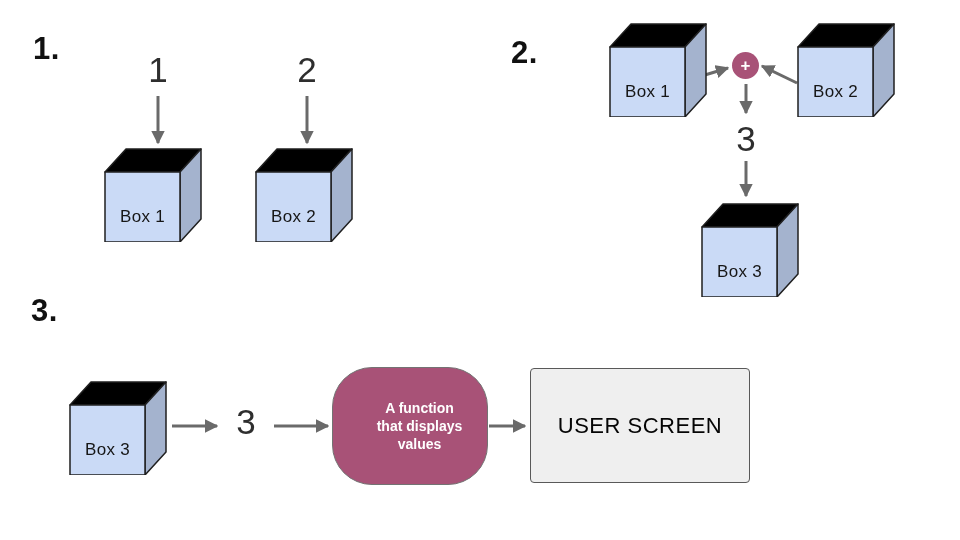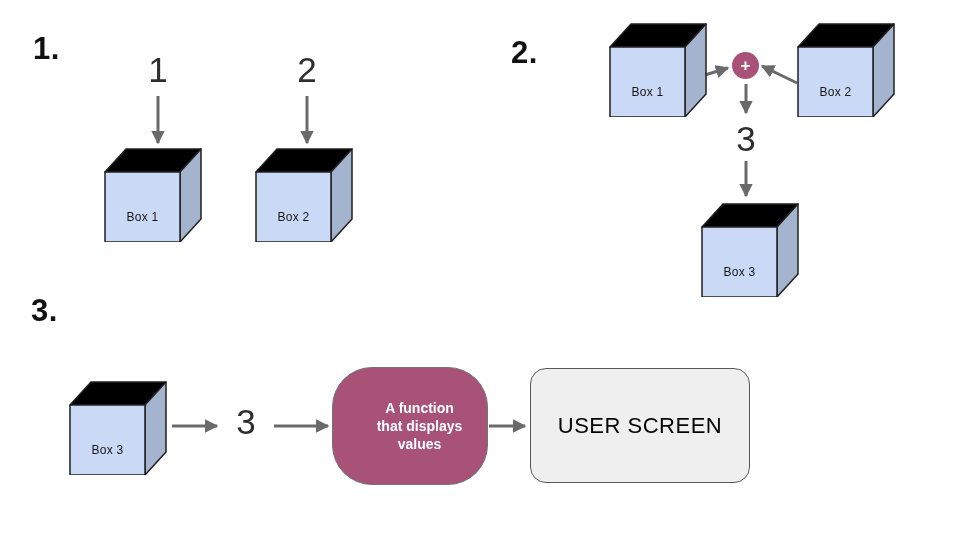--- a/index.html
+++ b/index.html
@@ -16,38 +16,38 @@
     color:#2e2e2e;line-height:1;
   }
   .cube{position:absolute;width:100px;height:96px;}
   .cube svg{display:block;}
   .cube .face-top{fill:var(--box-top);stroke:#1f1f1f;stroke-width:1.5;stroke-linejoin:round;}
   .cube .face-right{fill:var(--box-side);stroke:#1f1f1f;stroke-width:1.5;stroke-linejoin:round;}
   .cube .face-front{fill:var(--box-front);stroke:#1f1f1f;stroke-width:1.5;stroke-linejoin:round;}
   .cube-label{
     position:absolute;left:2px;top:26px;width:75px;height:70px;
     display:flex;align-items:center;justify-content:center;transform:translateY(10px);
-    font-size:12px;color:#161616;letter-spacing:0.3px;
+    font-size:17px;color:#161616;letter-spacing:0.3px;
   }
   .arrows{position:absolute;left:0;top:0;pointer-events:none;}
   .arrows line{stroke:var(--arrow);stroke-width:3;}
   .arrows marker path{fill:var(--arrow);}
   .plus-circle{
     position:absolute;left:732px;top:52px;width:27px;height:27px;border-radius:50%;
     background:var(--accent);display:flex;align-items:center;justify-content:center;
     color:#fff;font-size:17px;font-weight:700;line-height:1;padding-bottom:1px;box-sizing:border-box;
   }
   .function-shape{
     position:absolute;left:332px;top:367px;width:156px;height:118px;border-radius:40px;
     background:var(--accent);border:1.5px solid #737373;box-sizing:border-box;
     display:flex;align-items:center;justify-content:center;text-align:center;
     color:#ffffff;font-size:14px;font-weight:700;line-height:18px;white-space:pre-line;padding-left:19px;
   }
   .screen-shape{
-    position:absolute;left:530px;top:368px;width:220px;height:115px;border-radius:16px;
+    position:absolute;left:530px;top:368px;width:220px;height:115px;border-radius:4px;
     background:var(--screen-fill);border:1.5px solid #595959;box-sizing:border-box;
     display:flex;align-items:center;justify-content:center;
     color:#050505;font-size:22px;font-weight:400;letter-spacing:0.5px;
   }
 </style>
 </head>
 <body>
 
 <div class="canvas">
 

